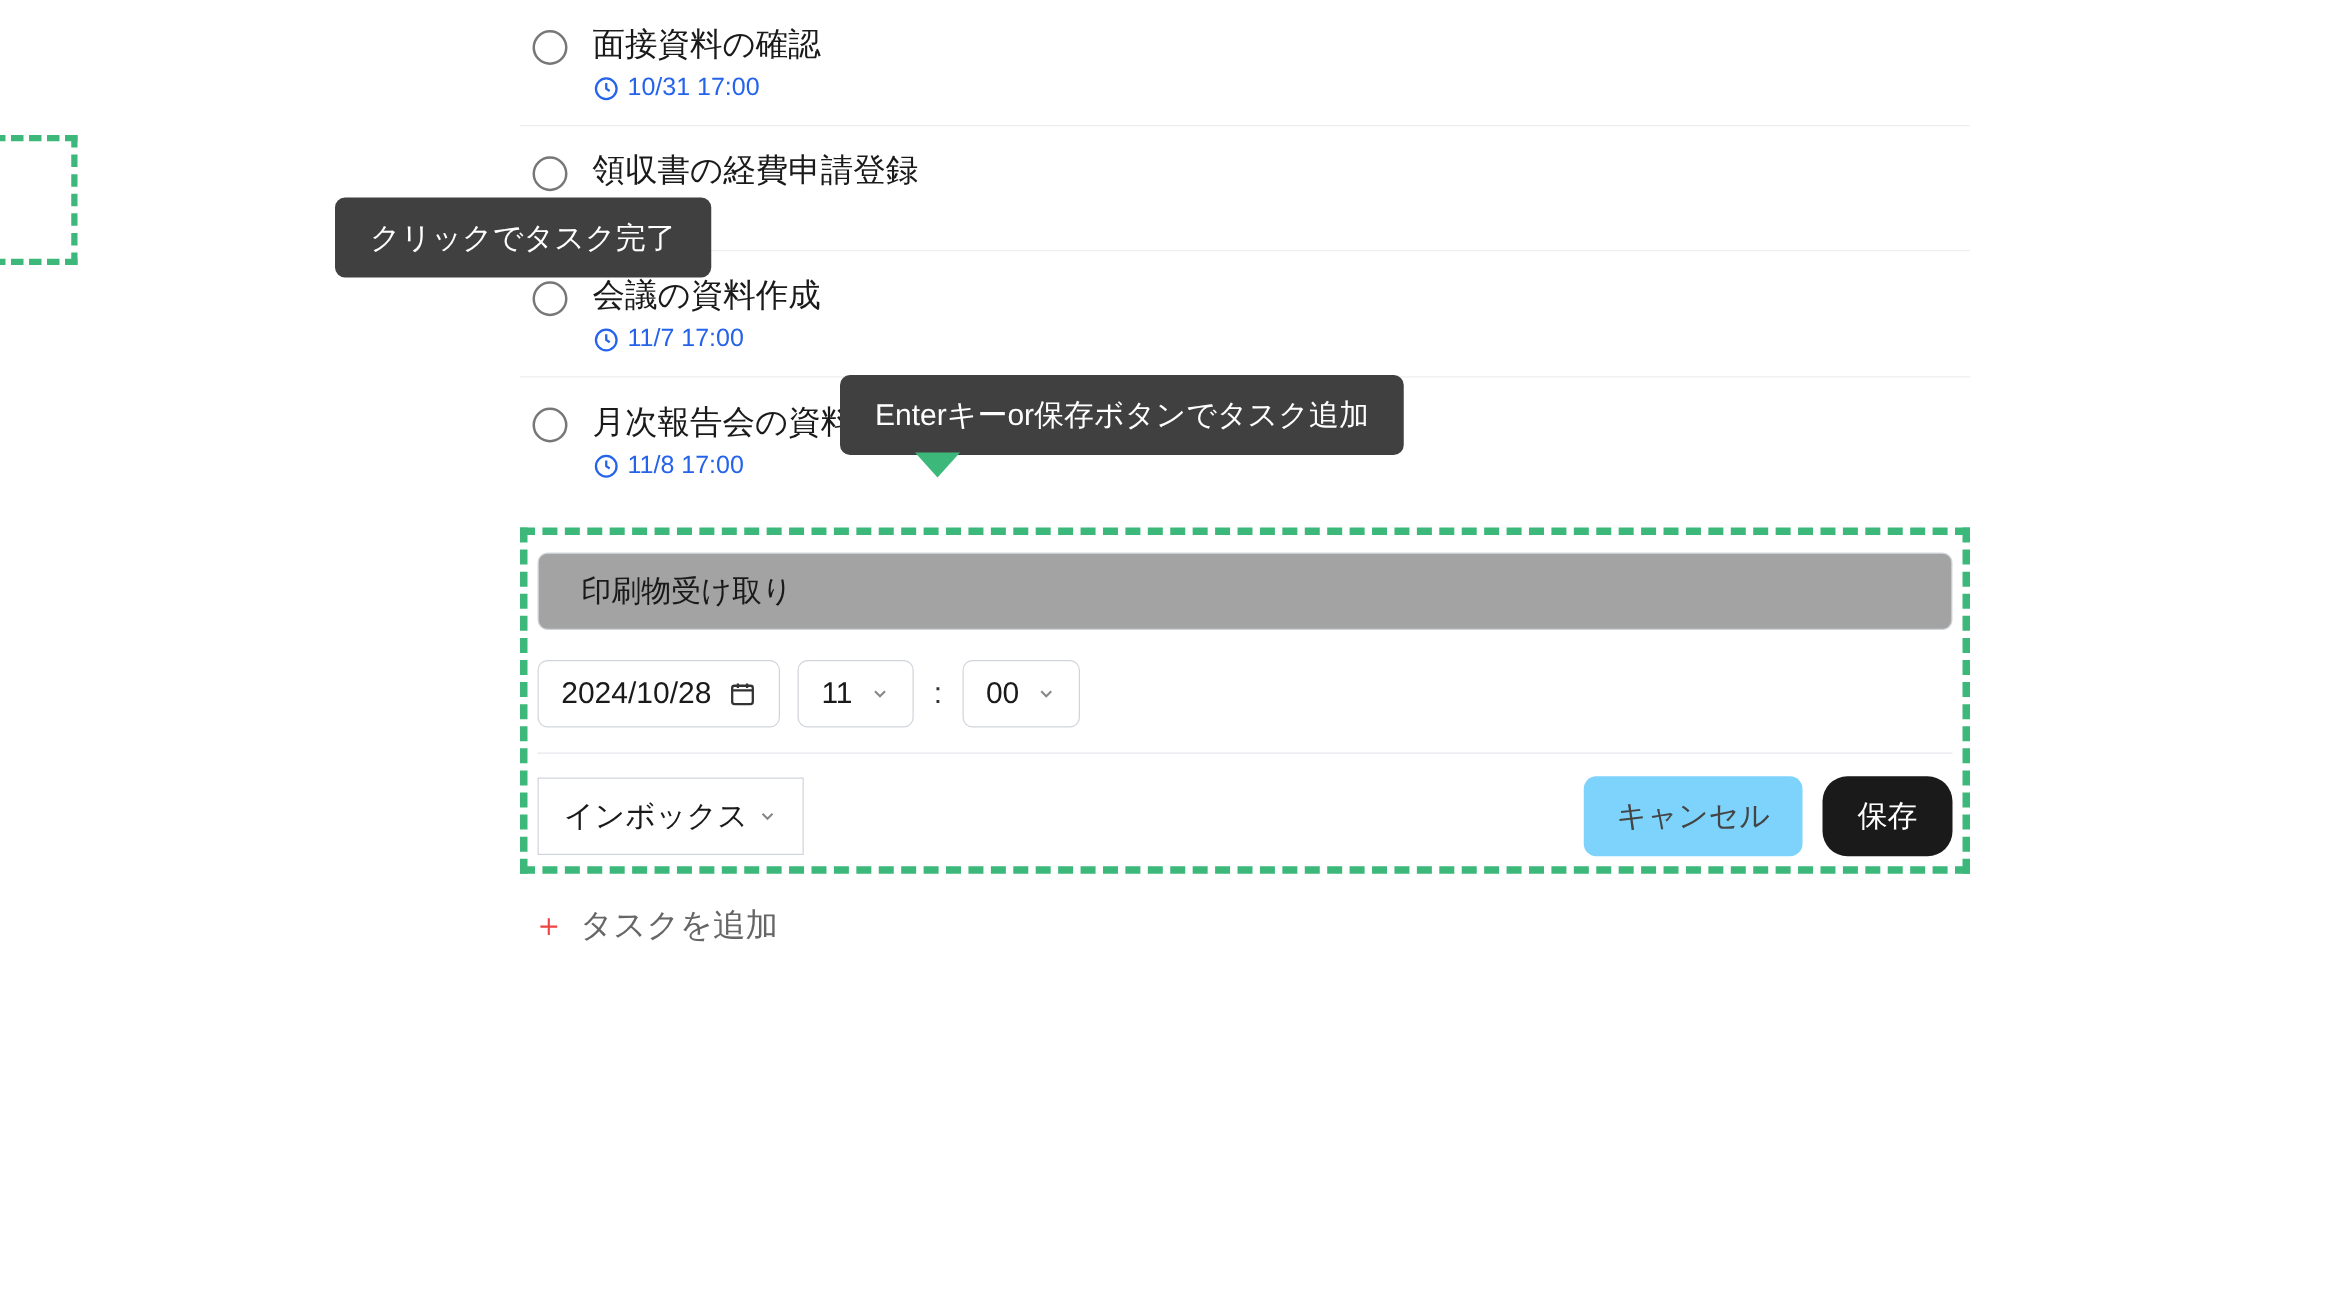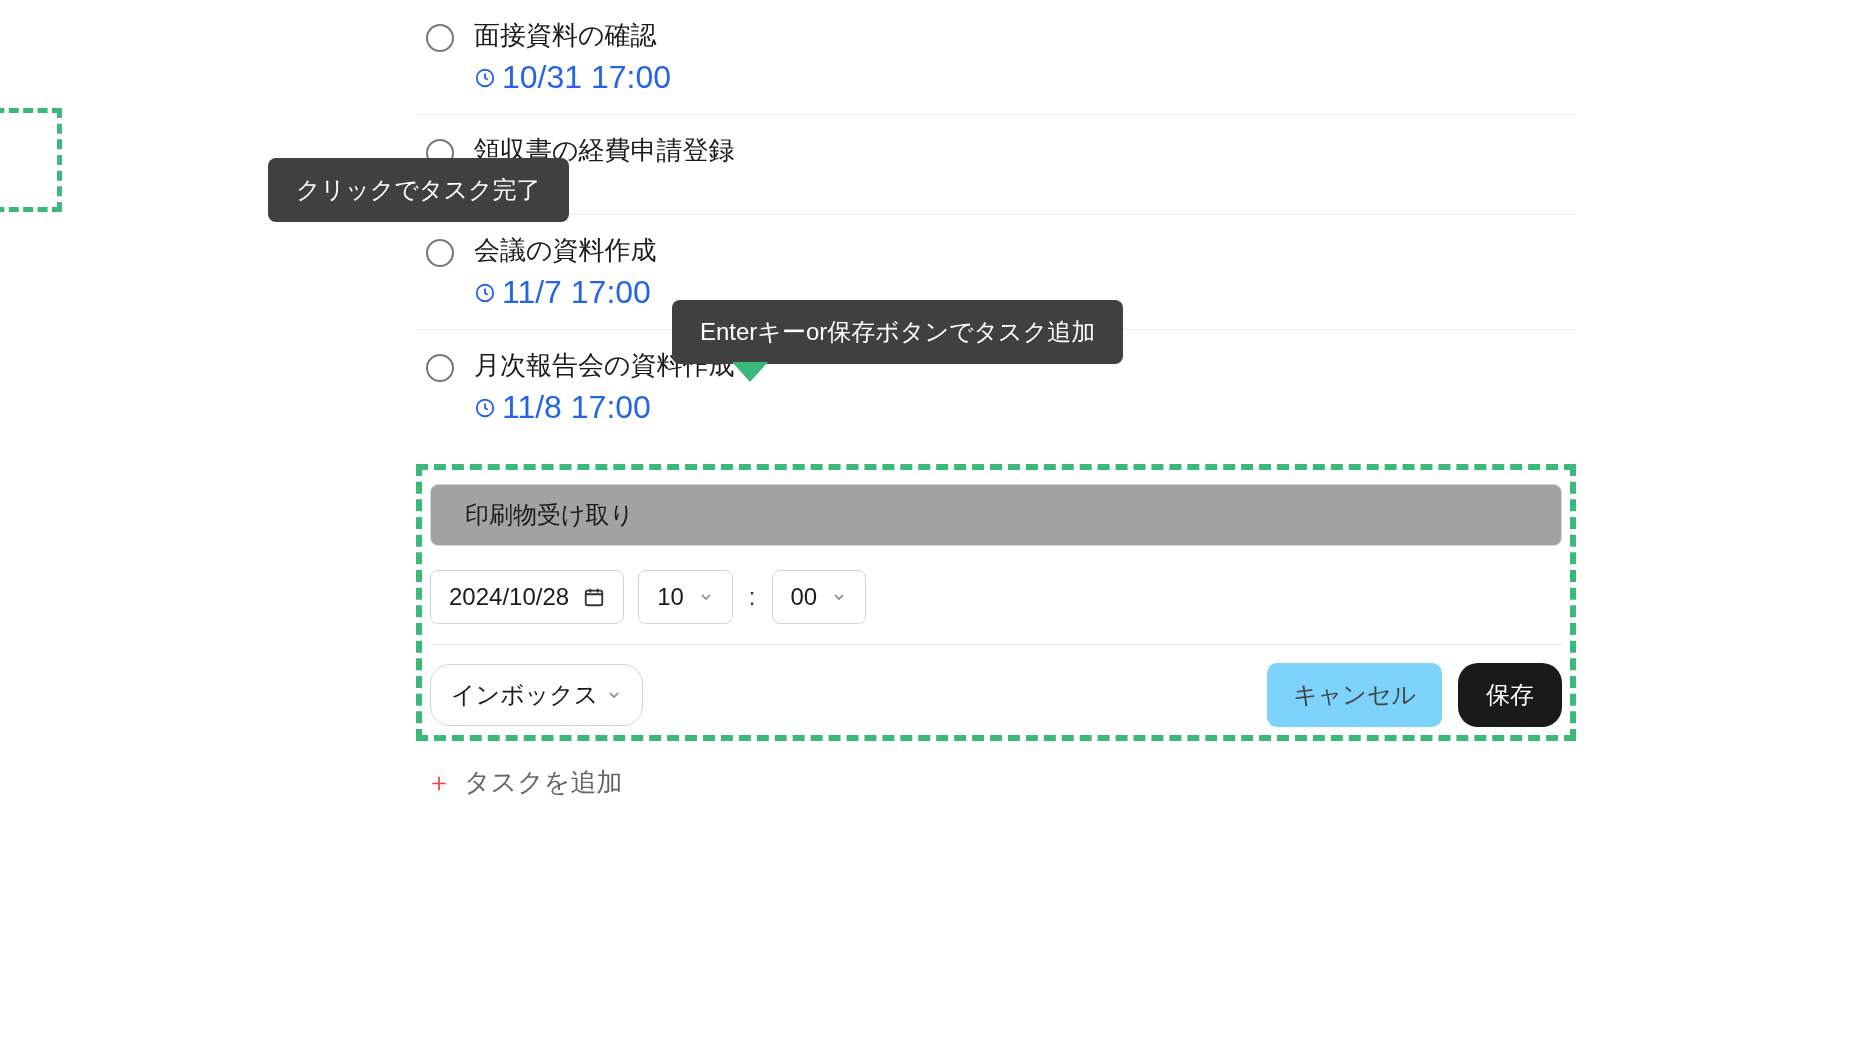--- a/index.html
+++ b/index.html
@@ -46,21 +46,21 @@
       font-size: 26px;
       font-weight: 400;
       color: #1a1a1a;
       margin-bottom: 6px;
     }
     .task-due {
       display: flex;
       align-items: center;
       gap: 6px;
       color: #2563eb;
-      font-size: 32px;
+      font-size: 20px;
     }
     .clock-icon {
       width: 22px;
       height: 22px;
       stroke: #2563eb;
       fill: none;
       stroke-width: 2;
     }
     .dashed-highlight {
       position: absolute;
@@ -151,21 +151,21 @@
       margin: 0;
     }
     .form-footer {
       display: flex;
       align-items: center;
       justify-content: space-between;
       padding-top: 18px;
     }
     .inbox-select {
       border: 1px solid #d1d5db;
-      border-radius: 20px;
+      border-radius: 0;
       padding: 14px 20px;
       font-size: 24px;
       display: flex;
       align-items: center;
       gap: 8px;
       background: #fff;
     }
     .footer-buttons {
       display: flex;
       gap: 16px;
@@ -296,21 +296,21 @@
 
     <div class="datetime-row">
       <div class="date-box">
         <span>2024/10/28</span>
         <svg class="calendar-icon" viewBox="0 0 24 24">
             <rect x="3" y="5" width="18" height="16" rx="2"></rect>
             <path d="M3 9h18M8 3v4M16 3v4"></path>
           </svg>
       </div>
       <div class="select-box">
-        <span>10</span>
+        <span>11</span>
         <svg class="chevron-down" viewBox="0 0 24 24">
             <path d="M6 9l6 6 6-6"></path>
           </svg>
       </div>
       <span class="colon">:</span>
       <div class="select-box">
         <span>00</span>
         <svg class="chevron-down" viewBox="0 0 24 24">
             <path d="M6 9l6 6 6-6"></path>
           </svg>

